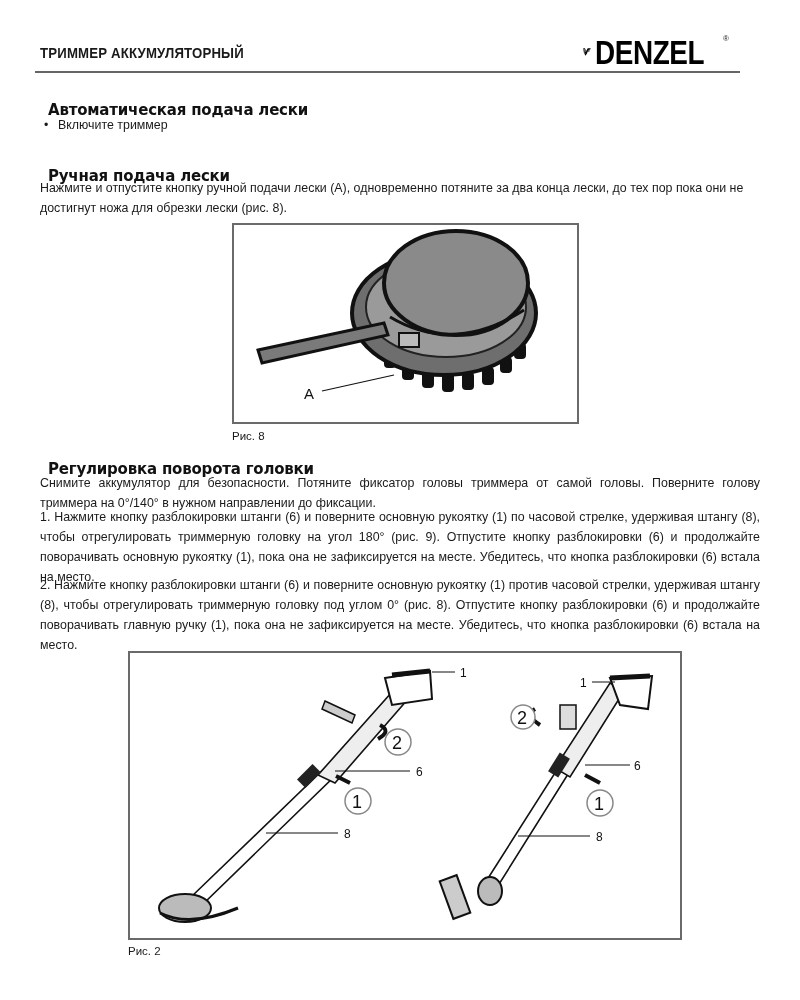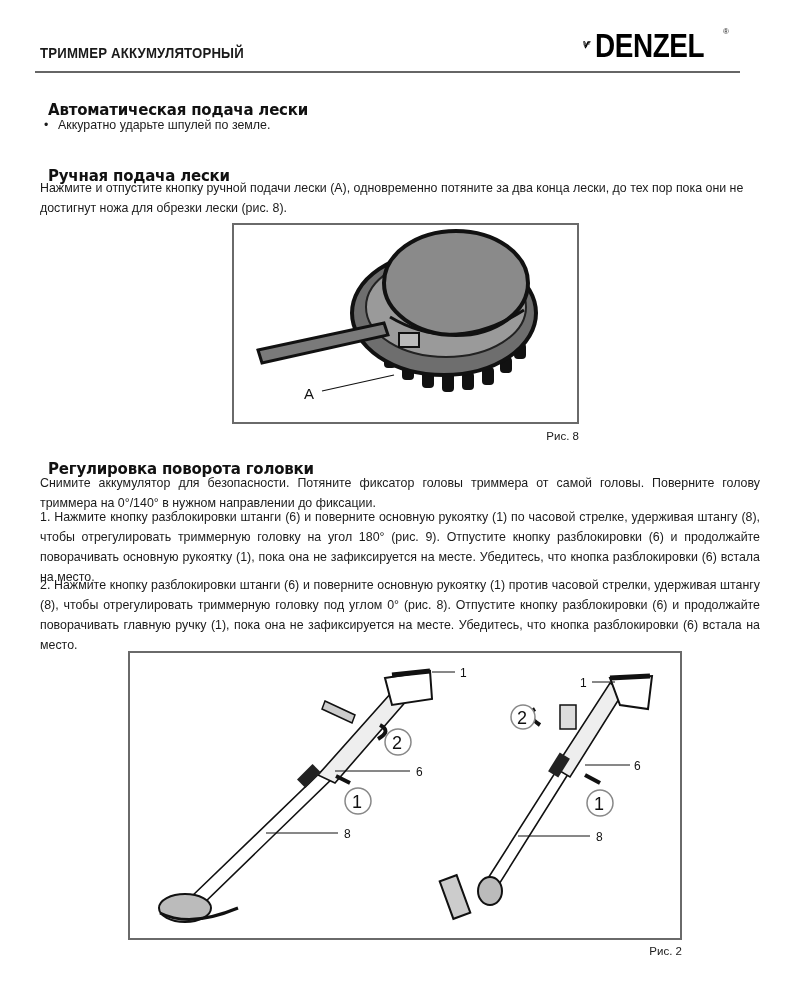--- a/index.html
+++ b/index.html
@@ -2,57 +2,57 @@
 <html><head>
 <meta charset="utf-8">
 <style>
   html, body { margin: 0; padding: 0; background: #ffffff; }
   body { width: 800px; height: 1000px; position: relative; overflow: hidden;
          font-family: "Liberation Sans", "DejaVu Sans", sans-serif; color: #1a1a1a; }
   .abs { position: absolute; }
   .header-title { left: 40px; top: 44px; font-size: 15px; font-weight: bold; letter-spacing: 0.2px;
                   font-family: "Liberation Sans", sans-serif; transform: scaleX(0.88); transform-origin: left; }
   .header-rule { left: 35px; top: 71px; width: 705px; height: 2px; background: #666; }
-  .logo { left: 583px; top: 25px; width: 145px; height: 40px; display: flex; align-items: center; }
+  .logo { left: 583px; top: 32px; width: 145px; height: 40px; display: flex; align-items: center; }
   .logo-mark { width: 34px; height: 36px; }
   .logo-text { font-weight: bold; font-size: 34px; line-height: 34px; letter-spacing: -0.5px;
                transform: scaleX(0.82); transform-origin: left; margin-left: 4px; color: #000; }
   .logo-reg { font-size: 8px; position: absolute; left: 140px; top: 2px; }
   .page-num { left: 764px; top: 51px; font-size: 16px; margin-left: 40px; }
 
   h2 { margin: 8px; font-size: 15px; font-weight: bold; color: #111; position: absolute;
        font-family: "DejaVu Sans", sans-serif; letter-spacing: -0.2px; }
   .body-text { position: absolute; font-size: 12.4px; line-height: 20px; color: #1a1a1a;
                text-align: justify; }
   ul.bullets { position: absolute; margin: 0; padding: 0; list-style: none; font-size: 12.4px; line-height: 17px; }
   ul.bullets li { position: relative; padding-left: 18px; }
   ul.bullets li::before { content: "•"; position: absolute; left: 4px; top: 0; }
 
   .frame { position: absolute; border: 2px solid #6a6a6a; background: #fff; box-sizing: border-box; }
-  .caption { position: absolute; font-size: 11.5px; text-align: right; color: #1a1a1a; }
+  .caption { position: absolute; font-size: 11.5px; text-align: left; color: #1a1a1a; }
   svg text { font-family: "Liberation Sans", "DejaVu Sans", sans-serif; }
 </style>
 </head>
 <body>
 
 <div class="abs header-title">ТРИММЕР АККУМУЛЯТОРНЫЙ</div>
 <div class="abs logo">
   <svg class="logo-mark" viewBox="0 0 34 36">
     <path d="M1 2 L8 2 L14 14 L20 2 L33 2 L30 8 L24 8 L22 12 L29 12 L27 16 L20 16 L17 24 L10 34 L3 18 Z" fill="#000"></path>
     <path d="M4 5 L10 18 M7 5 L13 18 M3 10 L9 26" stroke="#fff" stroke-width="1.4"></path>
   </svg>
   <span class="logo-text">DENZEL</span>
   <span class="logo-reg">®</span>
 </div>
 <div class="abs page-num">11</div>
 <div class="abs header-rule"></div>
 
 <h2 style="left:40px; top:93px;">Автоматическая подача лески</h2>
 <ul class="bullets" style="left:40px; top:117px; width:700px;">
-  <li>Аккуратно ударьте шпулей по земле.</li>
+  <li>Включите триммер</li>
 </ul>
 
 <h2 style="left:40px; top:159px;">Ручная подача лески</h2>
 <div class="body-text" style="left:40px; top:178px; width:720px; text-align:left;">Нажмите и отпустите кнопку ручной подачи лески (А), одновременно потяните за два конца лески, до тех пор пока они не достигнут ножа для обрезки лески (рис. 8).</div>
 
 <div class="frame" style="left:232px; top:223px; width:347px; height:201px;">
   <svg width="343" height="197" viewBox="0 0 343 197">
 
     <g fill="#111">
       <rect x="150" y="125" width="12" height="18" rx="4"></rect>

